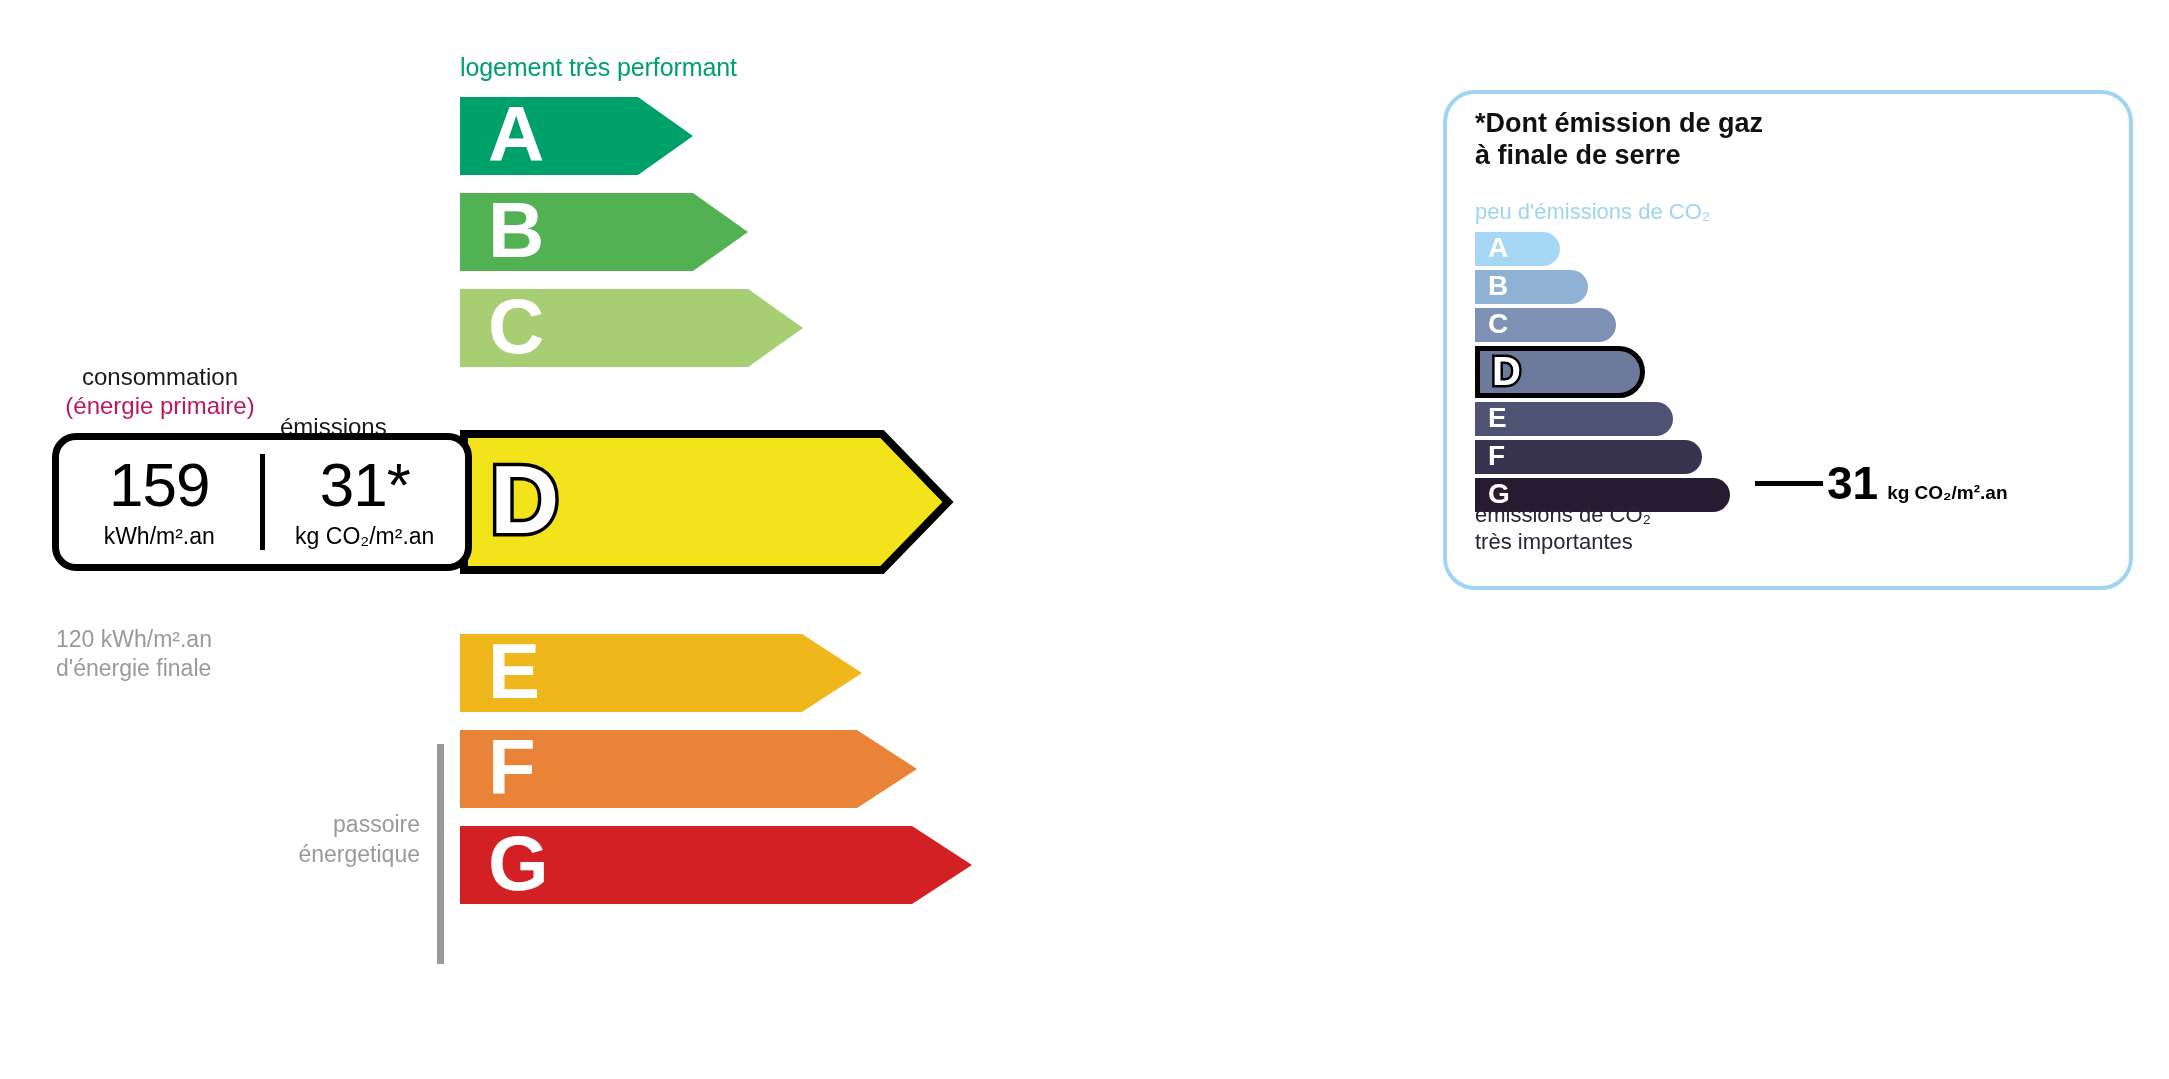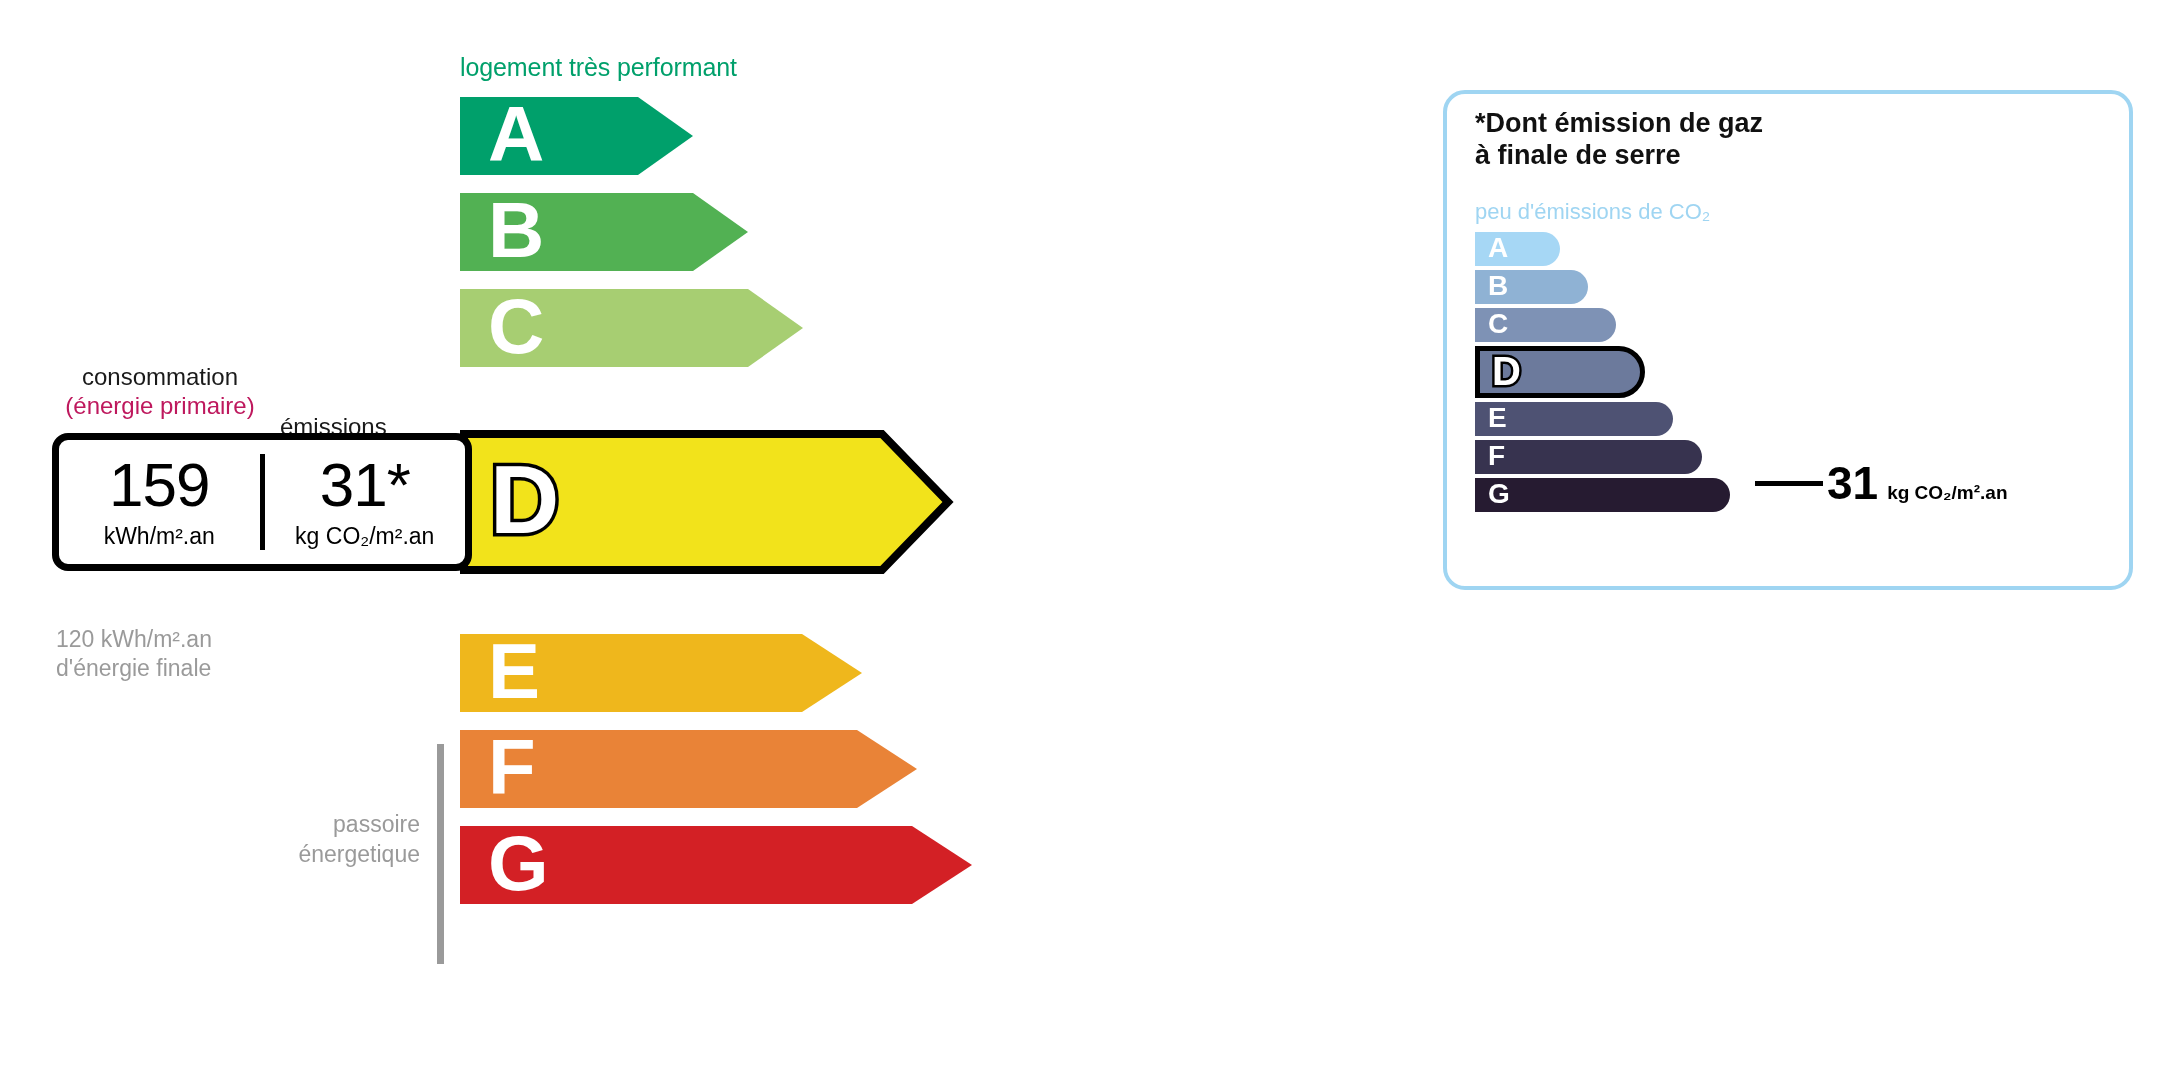--- a/index.html
+++ b/index.html
@@ -77,21 +77,21 @@
   }
 
   
   #value-box {
     position: absolute;
     left: 52px;
     top: 433px;
     width: 420px;
     height: 138px;
     border: 7px solid #000000;
-    border-radius: 16px;
+    border-radius: 24px;
     background: #ffffff;
     box-sizing: border-box;
     display: flex;
     align-items: stretch;
     z-index: 5;
   }
   .value-cell {
     flex: 1;
     display: flex;
     flex-direction: column;
@@ -163,21 +163,21 @@
     color: #9a9a9a;
     line-height: 1.3;
   }
 
   
   #co2-panel {
     position: absolute;
     left: 1443px; top: 90px;
     width: 690px; height: 500px;
     border: 4px solid #9FD5F2;
-    border-radius: 22px;
+    border-radius: 32px;
     background: #ffffff;
     box-sizing: border-box;
   }
   #co2-title {
     position: absolute;
     left: 28px; top: 14px;
     font-size: 27px;
     font-weight: bold;
     color: #111111;
     line-height: 1.17;
@@ -376,19 +376,23 @@
         <span class="co2-letter">E</span>
       </div>
       <div class="co2-bar" style="width: 227px; height: 34px; background: rgb(55, 51, 79);">
         <span class="co2-letter">F</span>
       </div>
       <div class="co2-bar" style="width: 255px; height: 34px; background: rgb(38, 27, 49);">
         <span class="co2-letter">G</span>
       </div>
     </div>
 
+  <div id="co2-bottom-caption">
+    <span>émissions de CO₂</span><br>
+    <span>très importantes</span>
+  </div>
 </div>
 
 <div id="co2-callout">
   <div id="co2-callout-line"></div>
   <div id="co2-callout-value">31</div>
   <div id="co2-callout-unit">kg CO₂/m².an</div>
 </div>
 
 </body></html>

